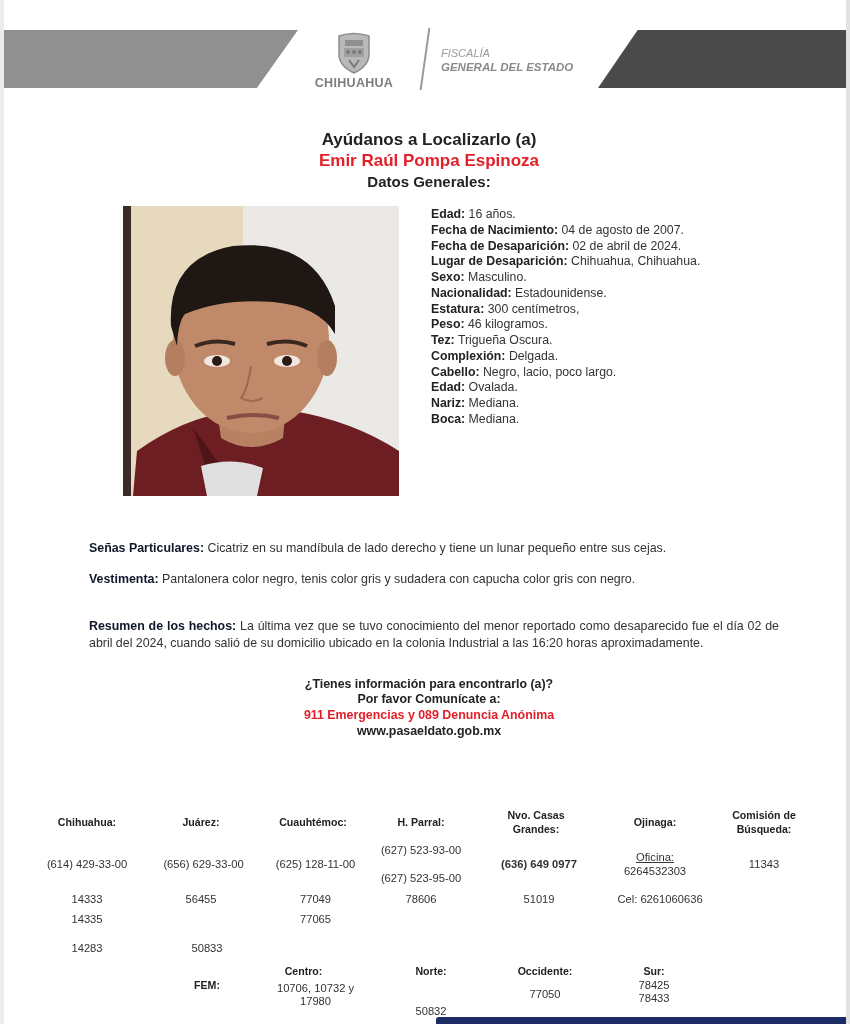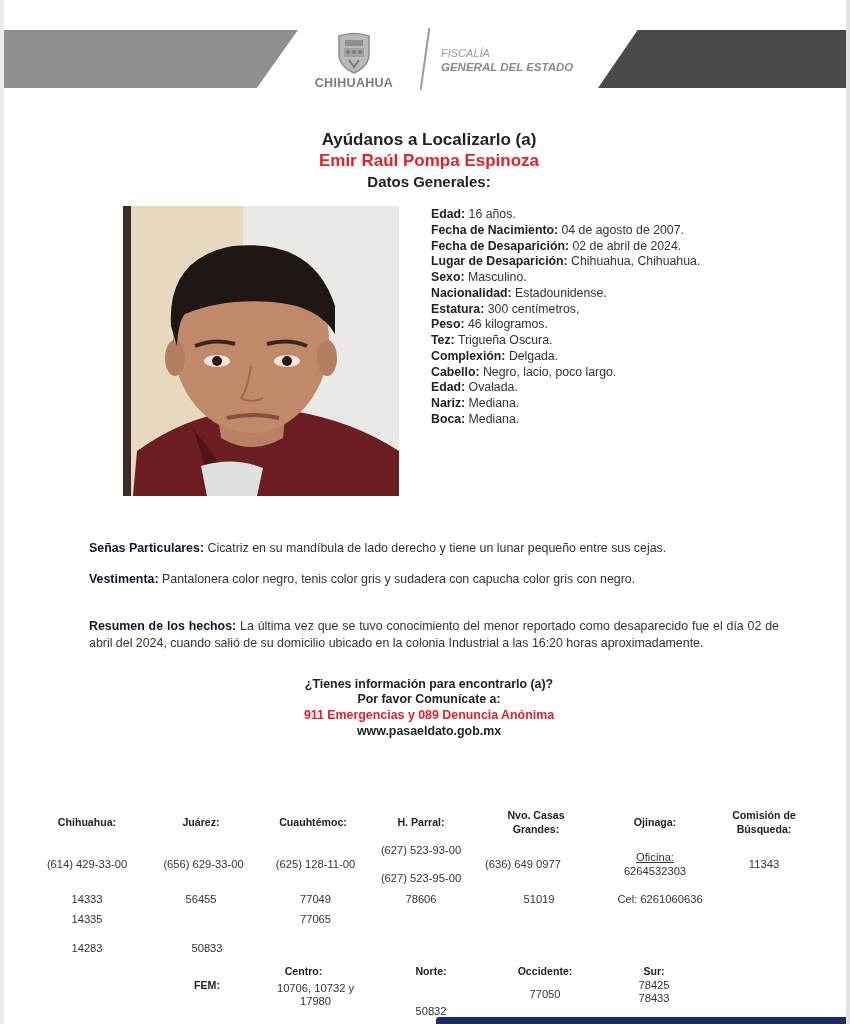--- a/index.html
+++ b/index.html
@@ -147,21 +147,21 @@
     <div class="cell hd" style="left:362px;top:815px;width:110px;">H. Parral:</div>
     <div class="cell hd" style="left:492px;top:808px;width:80px;">Nvo. Casas Grandes:</div>
     <div class="cell hd" style="left:596px;top:815px;width:110px;">Ojinaga:</div>
     <div class="cell hd" style="left:720px;top:808px;width:80px;">Comisión de Búsqueda:</div>
 
     <div class="cell" style="left:28px;top:857px;width:110px;">(614) 429-33-00</div>
     <div class="cell" style="left:142px;top:857px;width:115px;">(656) 629-33-00</div>
     <div class="cell" style="left:254px;top:857px;width:115px;">(625) 128-11-00</div>
     <div class="cell" style="left:362px;top:843px;width:110px;">(627) 523-93-00</div>
     <div class="cell" style="left:362px;top:871px;width:110px;">(627) 523-95-00</div>
-    <div class="cell" style="left:464px;top:857px;width:110px;">(636) 649 0977</div>
+    <div class="cell" style="left:480px;top:857px;width:110px;font-weight:bold;">(636) 649 0977</div>
     <div class="cell" style="left:596px;top:850px;width:110px;text-decoration:underline;">Oficina:</div>
     <div class="cell" style="left:596px;top:864px;width:110px;">6264532303</div>
     <div class="cell" style="left:705px;top:857px;width:110px;">11343</div>
 
     <div class="cell" style="left:28px;top:892px;width:110px;">14333</div>
     <div class="cell" style="left:142px;top:892px;width:110px;">56455</div>
     <div class="cell" style="left:254px;top:892px;width:115px;">77049</div>
     <div class="cell" style="left:362px;top:892px;width:110px;">78606</div>
     <div class="cell" style="left:480px;top:892px;width:110px;">51019</div>
     <div class="cell" style="left:596px;top:892px;width:120px;">Cel: 6261060636</div>

